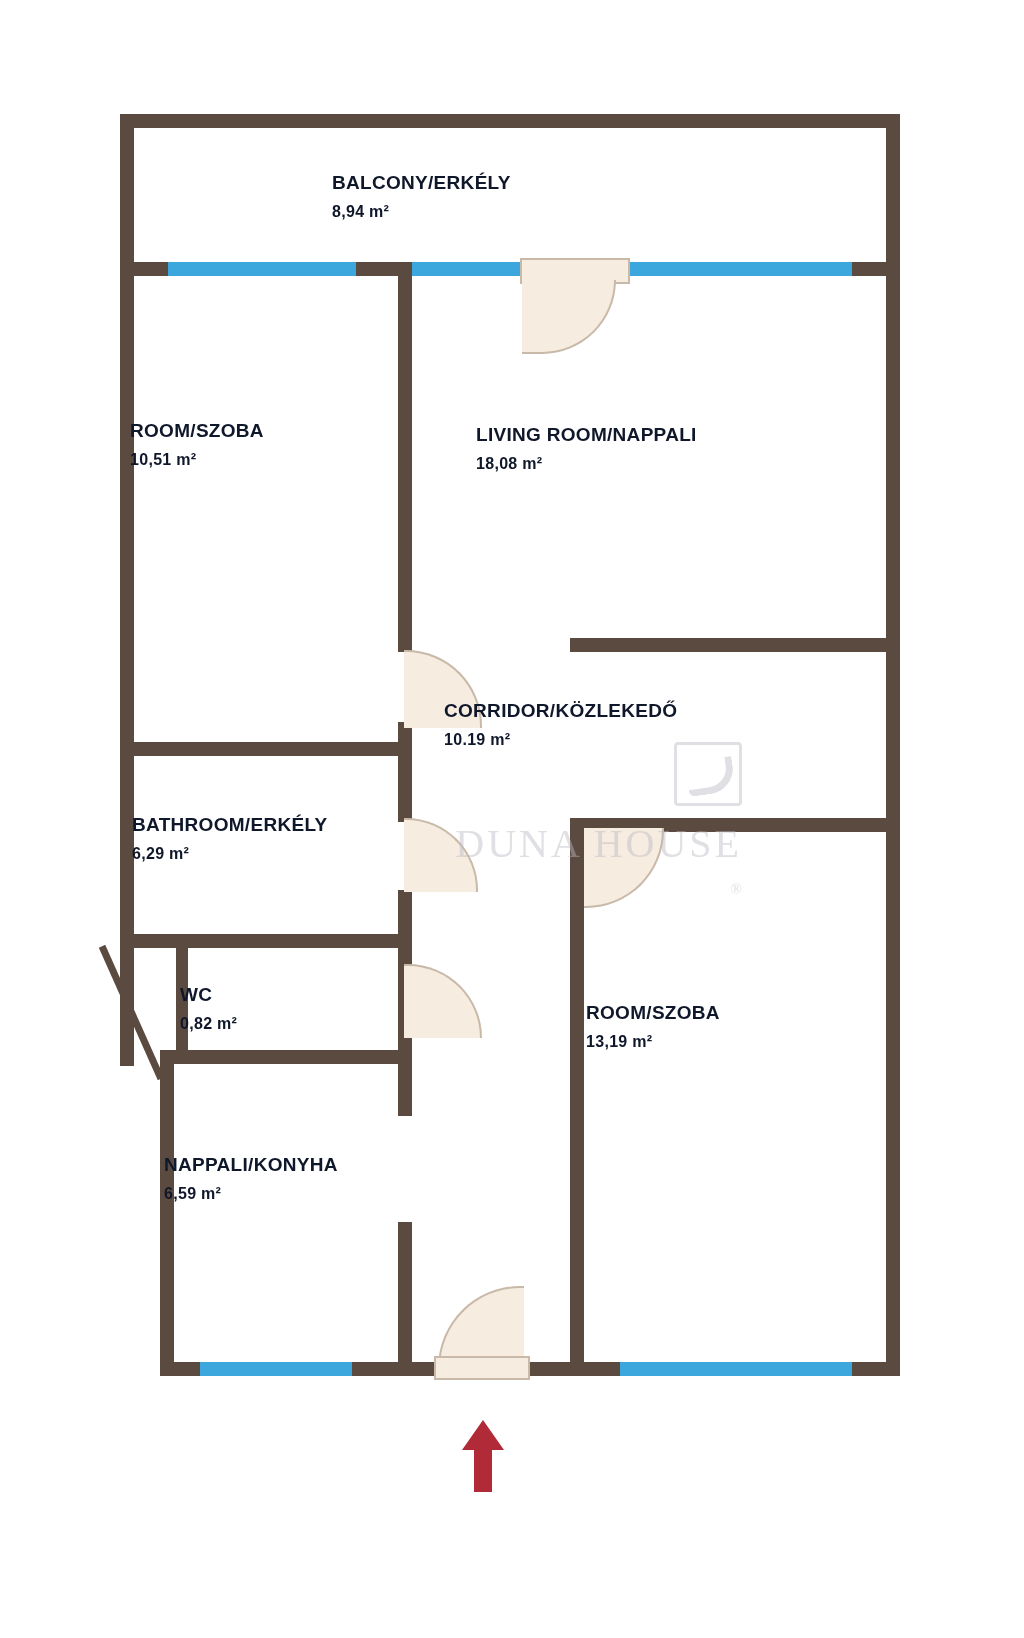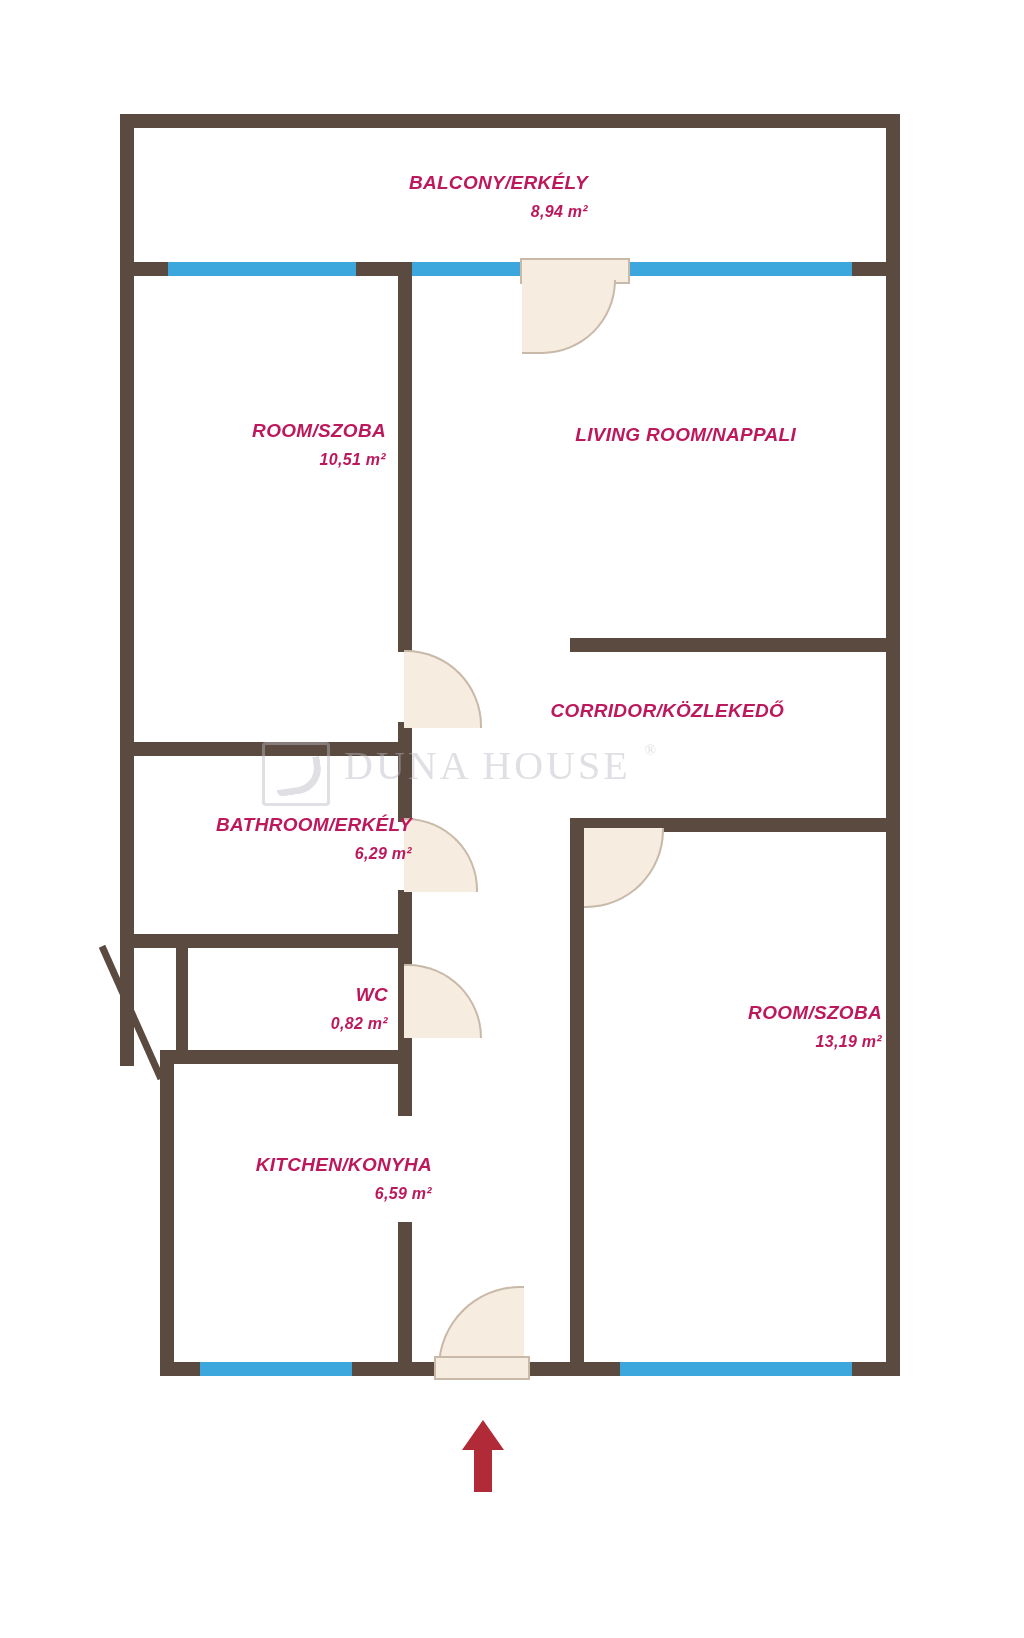--- a/index.html
+++ b/index.html
@@ -28,50 +28,50 @@
     position: absolute;
     background: #3ba7dd;
   }
   .door-arc {
     position: absolute;
     background: #f6ece0;
     border: 2px solid #c9b9a8;
   }
   .label {
     position: absolute;
-    color: #be185d;
+    color: #0f172a;
     font-weight: bold;
-    text-align: right;
+    text-align: left;
     white-space: nowrap;
     letter-spacing: 0.3px;
-    font-style: italic;
   }
   .label .title {
     display: block;
     font-size: 19px;
     line-height: 26px;
   }
   .label .area {
     display: block;
     font-size: 16px;
     line-height: 32px;
   }
 
   
   #watermark {
     position: absolute;
     left: 262px;
     top: 742px;
     width: 480px;
     height: 70px;
     display: flex;
-    align-items: flex-start;
+    align-items: flex-end;
     gap: 14px;
     opacity: 0.45;
     pointer-events: none;
+    flex-direction: column;
   }
   #watermark .wm-mark {
     width: 62px;
     height: 58px;
     border: 3px solid #b9b9c4;
     border-radius: 4px;
     position: relative;
     flex: none;
   }
   #watermark .wm-mark::after {
@@ -177,38 +177,40 @@
     <span class="area">8,94 m²</span>
   </div>
 
   <div class="label" style="left:130px; top:418px; width:256px;">
     <span class="title">ROOM/SZOBA</span>
     <span class="area">10,51 m²</span>
   </div>
 
   <div class="label" style="left:476px; top:422px; width:320px;">
     <span class="title">LIVING ROOM/NAPPALI</span>
+    <span class="area">18,08 m²</span>
   </div>
 
   <div class="label" style="left:444px; top:698px; width:340px;">
     <span class="title">CORRIDOR/KÖZLEKEDŐ</span>
+    <span class="area small">10.19 m²</span>
   </div>
 
   <div class="label" style="left:132px; top:812px; width:280px;">
     <span class="title">BATHROOM/ERKÉLY</span>
     <span class="area">6,29 m²</span>
   </div>
 
   <div class="label" style="left:180px; top:982px; width:208px;">
     <span class="title">WC</span>
     <span class="area">0,82 m²</span>
   </div>
 
   <div class="label" style="left:164px; top:1152px; width:268px;">
-    <span class="title">KITCHEN/KONYHA</span>
+    <span class="title">NAPPALI/KONYHA</span>
     <span class="area">6,59 m²</span>
   </div>
 
   <div class="label" style="left:586px; top:1000px; width:296px;">
     <span class="title">ROOM/SZOBA</span>
     <span class="area">13,19 m²</span>
   </div>
 
   <div id="watermark">
     <span class="wm-mark"></span>

